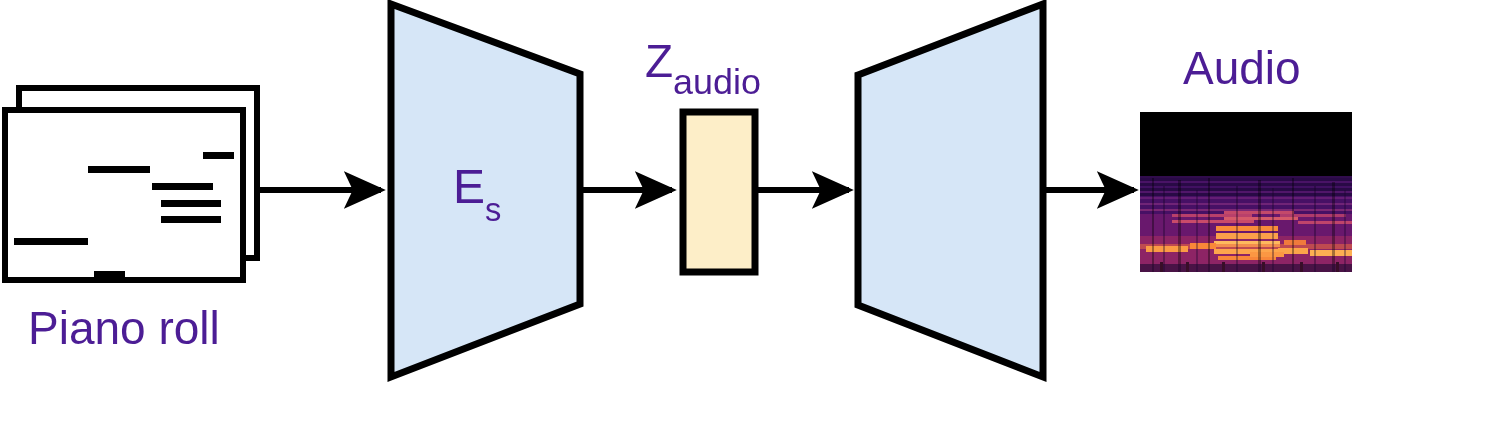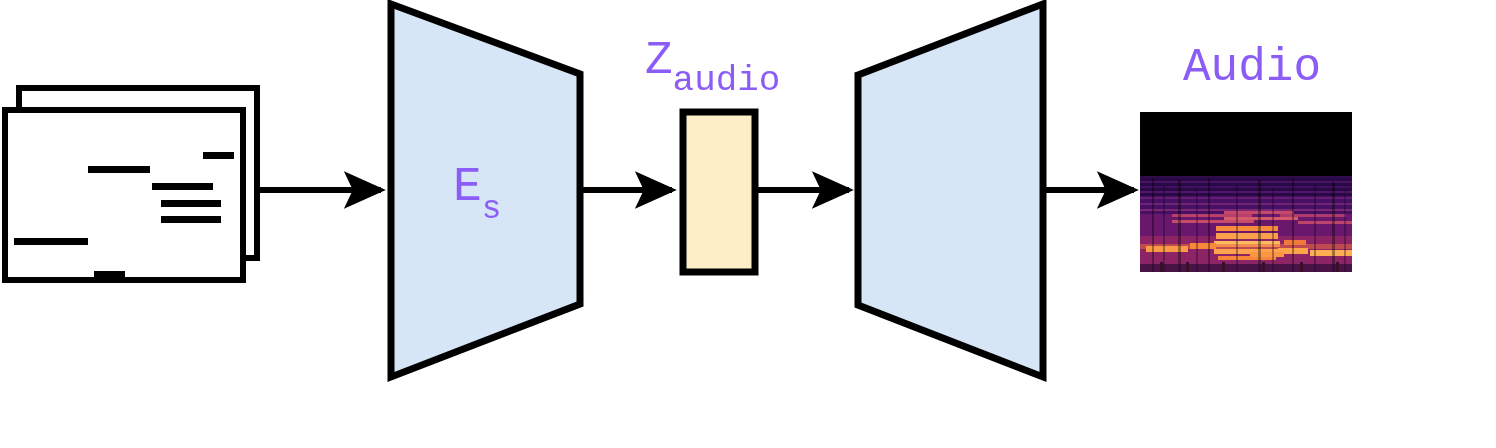--- a/index.html
+++ b/index.html
@@ -19,22 +19,22 @@
   }
   #diagram-svg {
     position: absolute;
     left: 0;
     top: 0;
     width: 1496px;
     height: 448px;
   }
   .lbl {
     position: absolute;
-    color: #8b5cf6;
-    font-family: Liberation Mono, monospace;
+    color: #4c1d95;
+    font-family: Liberation Sans, sans-serif;
     white-space: nowrap;
     line-height: 1;
   }
   #piano-roll-caption {
     left: 28px;
     top: 305px;
     font-size: 46px;
   }
   #audio-caption {
     left: 1183px;
@@ -179,20 +179,21 @@
         <rect x="1160" y="262" width="3" height="10" fill="#000000"></rect>
         <rect x="1186" y="262" width="3" height="10" fill="#000000"></rect>
         <rect x="1222" y="262" width="3" height="10" fill="#000000"></rect>
         <rect x="1262" y="262" width="3" height="10" fill="#000000"></rect>
         <rect x="1300" y="262" width="3" height="10" fill="#000000"></rect>
         <rect x="1336" y="262" width="3" height="10" fill="#000000"></rect>
       </g>
     </g>
   </svg>
 
+  <div class="lbl" id="piano-roll-caption">Piano roll</div>
 
   <div class="lbl" id="encoder-label">
     <span>E</span><span class="sub">s</span>
   </div>
 
   <div class="lbl" id="latent-label">
     <span>Z</span><span class="subn">audio</span>
   </div>
 
 

